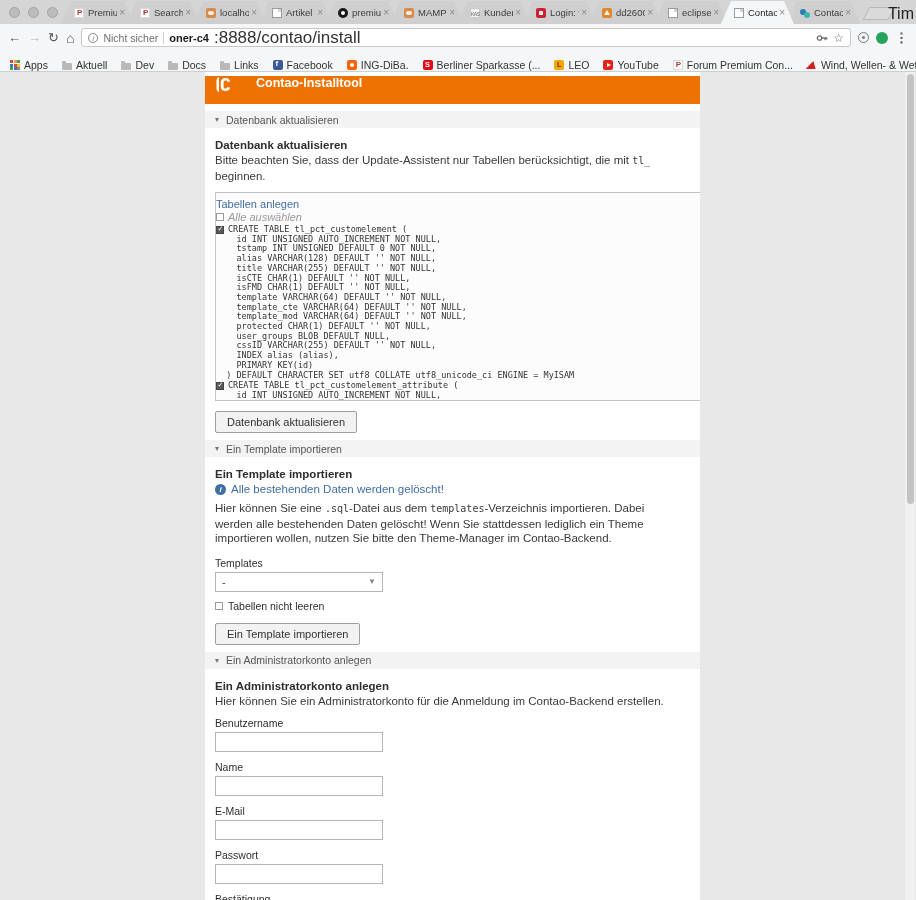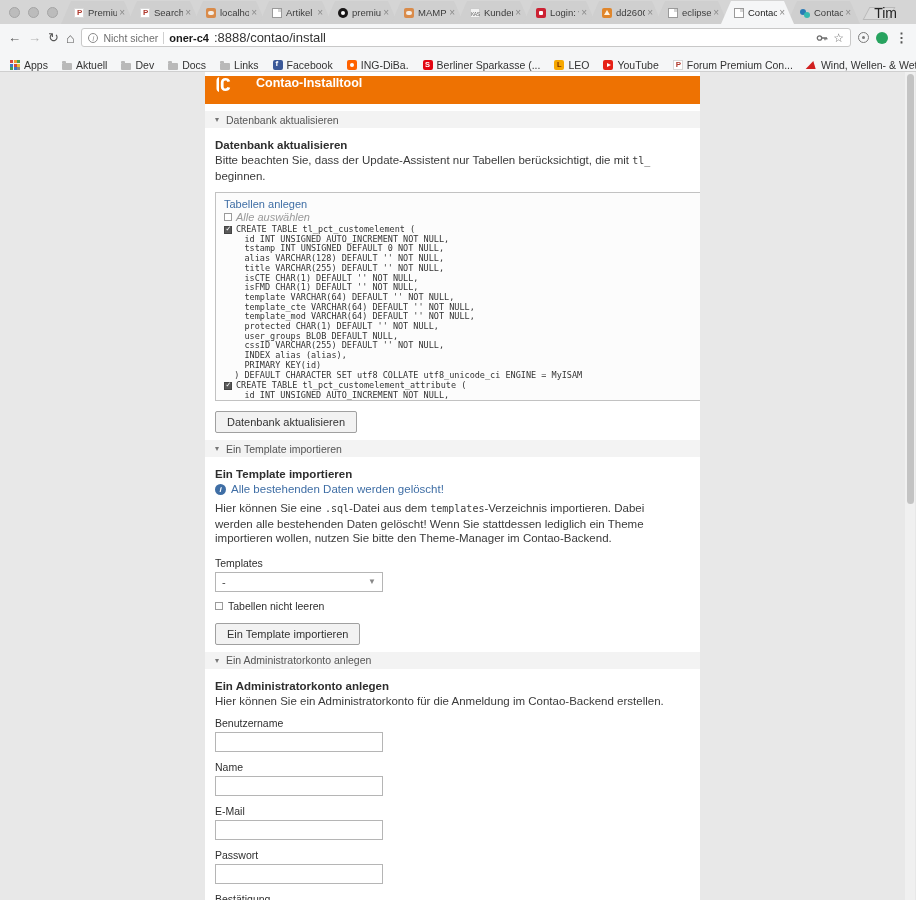--- a/index.html
+++ b/index.html
@@ -13,21 +13,21 @@
   .tab { position:relative; width:73px; height:23px; margin-left:-7px; display:flex; align-items:center;
          padding:0 9px 0 13px; clip-path:polygon(10px 0, calc(100% - 10px) 0, 100% 100%, 0 100%);
          background:#cfcfcf; cursor:pointer; }
   .tab.active { background:#f5f6f7; z-index:5; }
   .tab .fav { width:10px; height:10px; flex:0 0 10px; margin-right:4px; position:relative; }
   .tab .tlabel { font-size:9.5px; color:#3c3c3c; white-space:nowrap; overflow:hidden; flex:1; }
   .tab.active .tlabel { color:#1c1c1c; }
   .tab .close { font-size:10px; color:#8a8a8a; margin-left:2px; line-height:10px; }
   .newtab { width:26px; height:13px; margin:0 0 4px 6px; background:#dadada; border:1px solid #b9b9b9;
             transform:skewX(-28deg); }
-  .winuser { position:absolute; right:19px; top:5px; font-size:14px; color:#222; }
+  .winuser { position:absolute; right:2px; top:5px; font-size:16px; color:#222; }
 
   
   .fav.f-premium { background:#fff; border:1px solid #d8d8d8; }
   .fav.f-premium::after { content:"P"; position:absolute; left:2px; top:-1px; font-size:8px; font-weight:bold; color:#b03a2e; }
   .fav.f-mamp { background:#d98b4a; border-radius:2px; }
   .fav.f-mamp::after { content:""; position:absolute; left:2px; top:3px; width:6px; height:4px; background:#f3ede6; border-radius:2px; }
   .fav.f-github { background:#191717; border-radius:50%; }
   .fav.f-github::after { content:""; position:absolute; left:3px; top:3px; width:4px; height:4px; background:#fff; border-radius:50%; }
   .fav.f-doc { background:#fff; border:1px solid #9a9a9a; }
   .fav.f-doc::after { content:""; position:absolute; right:0; top:0; width:3px; height:3px; background:#d5d5d5; }
@@ -45,21 +45,21 @@
   .navic { font-size:13px; color:#565656; line-height:1; }
   .navic.dis { color:#b4b4b4; }
   .navic.home { font-size:14px; }
   .urlbox { flex:1; height:19px; background:#fff; border:1px solid #c8c8c8; border-radius:3px;
             display:flex; align-items:center; padding:0 6px; gap:5px; }
   .infoicon { width:10px; height:10px; border:1px solid #8b8b8b; border-radius:50%; color:#8b8b8b;
               font-size:7px; text-align:center; line-height:9px; font-style:italic; flex:0 0 10px; }
   .sectext { font-size:10.5px; color:#6e6e6e; }
   .urldiv { width:1px; height:12px; background:#d0d0d0; }
   .urlhost { font-size:11px; color:#1b1b1b; font-weight:bold; }
-  .urlpath { font-size:13px; color:#333; }
+  .urlpath { font-size:17px; color:#333; }
   .urlspacer { flex:1; }
   .keyic svg { display:block; }
   .staric { font-size:12px; color:#6e6e6e; }
   .extdot1 { width:11px; height:11px; border:1.5px solid #7a7a7a; border-radius:50%; position:relative; }
   .extdot1::after { content:""; position:absolute; left:2.5px; top:2.5px; width:3px; height:3px; background:#7a7a7a; border-radius:50%; }
   .extdot2 { width:12px; height:12px; background:#27a35f; border-radius:50%; }
   .menudots { font-size:13px; color:#555; font-weight:bold; }
 
   .bookbar { height:21px; background:#f5f6f7; border-bottom:1px solid #cfcfcf; display:flex; align-items:flex-end;
              padding:0 10px; gap:14px; font-size:10.5px; color:#333; }
@@ -98,21 +98,21 @@
 
   .secbar { height:17px; background:#f3f3f3; display:flex; align-items:center; padding-left:10px; gap:7px;
             font-size:10.5px; color:#555; margin-top:7px; cursor:pointer; }
   .secarrow { font-size:8px; color:#777; }
 
   h3 { font-size:11.5px; color:#2e2e2e; margin:11px 0 2px; }
   p { font-size:11.5px; color:#3a3a3a; line-height:14.5px; }
   code { font-family:"DejaVu Sans Mono",monospace; font-size:10px; color:#3a3a3a; }
 
   .sqlbox { position:relative; margin:9px 10px 0 10px; width:518px; height:209px; border:1px solid #c2c2c2;
-            background:#fcfcfc; overflow:hidden; padding:5px 20px 0 8px; }
+            background:#fcfcfc; overflow:hidden; padding:5px 20px 0 0; }
   .sqlhead { font-size:11px; color:#3f6ea5; margin-bottom:1px; }
   .selall { display:flex; align-items:center; gap:4px; font-size:11px; color:#999; font-style:italic; margin-bottom:2px; }
   .cb { width:8px; height:8px; border:1px solid #9a9a9a; background:#fff; flex:0 0 8px; position:relative; }
   .cb[data-checked="true"] { background:#5a5a5a; border-color:#444; }
   .cb[data-checked="true"]::after { content:"✓"; position:absolute; left:0.5px; top:-2px; color:#fff; font-size:7px; }
   .stmt { display:flex; align-items:flex-start; gap:4px; margin-top:1px; }
   .stmt .cb { margin-top:1px; }
   .sqltext { font-family:"DejaVu Sans Mono",monospace; font-size:8.5px; line-height:9.7px; color:#333; white-space:pre; }
   .sqlscroll { position:absolute; right:0; top:0; bottom:0; width:13px; background:#f6f6f6; border-left:1px solid #ddd; }
   .sqlscroll .thumb { position:absolute; top:3px; left:2.5px; width:7px; height:17px; background:#8f8f8f; border-radius:3px; }

